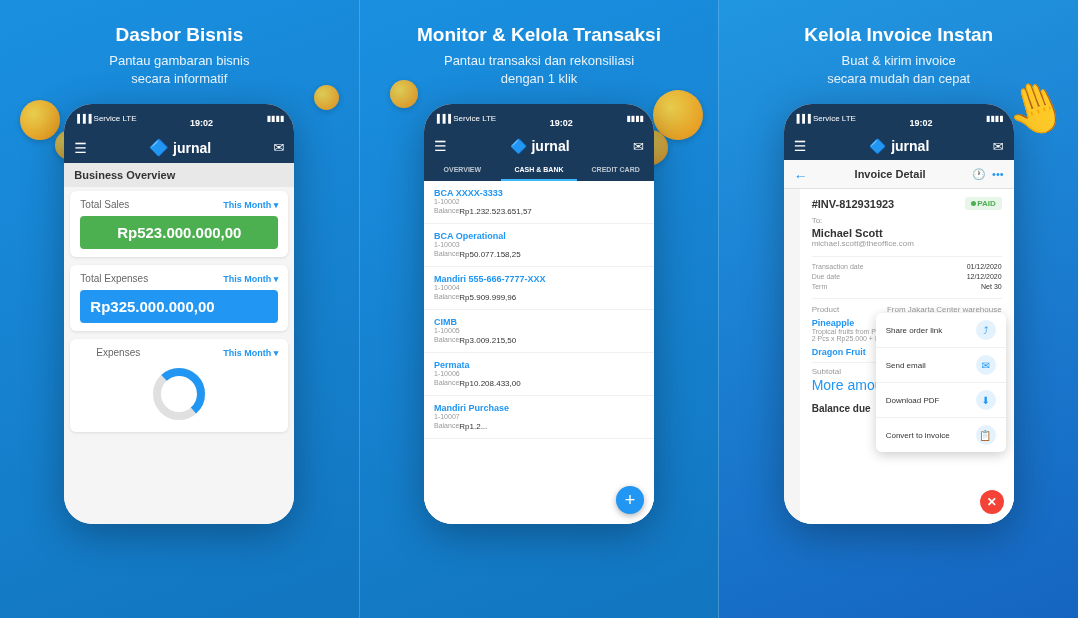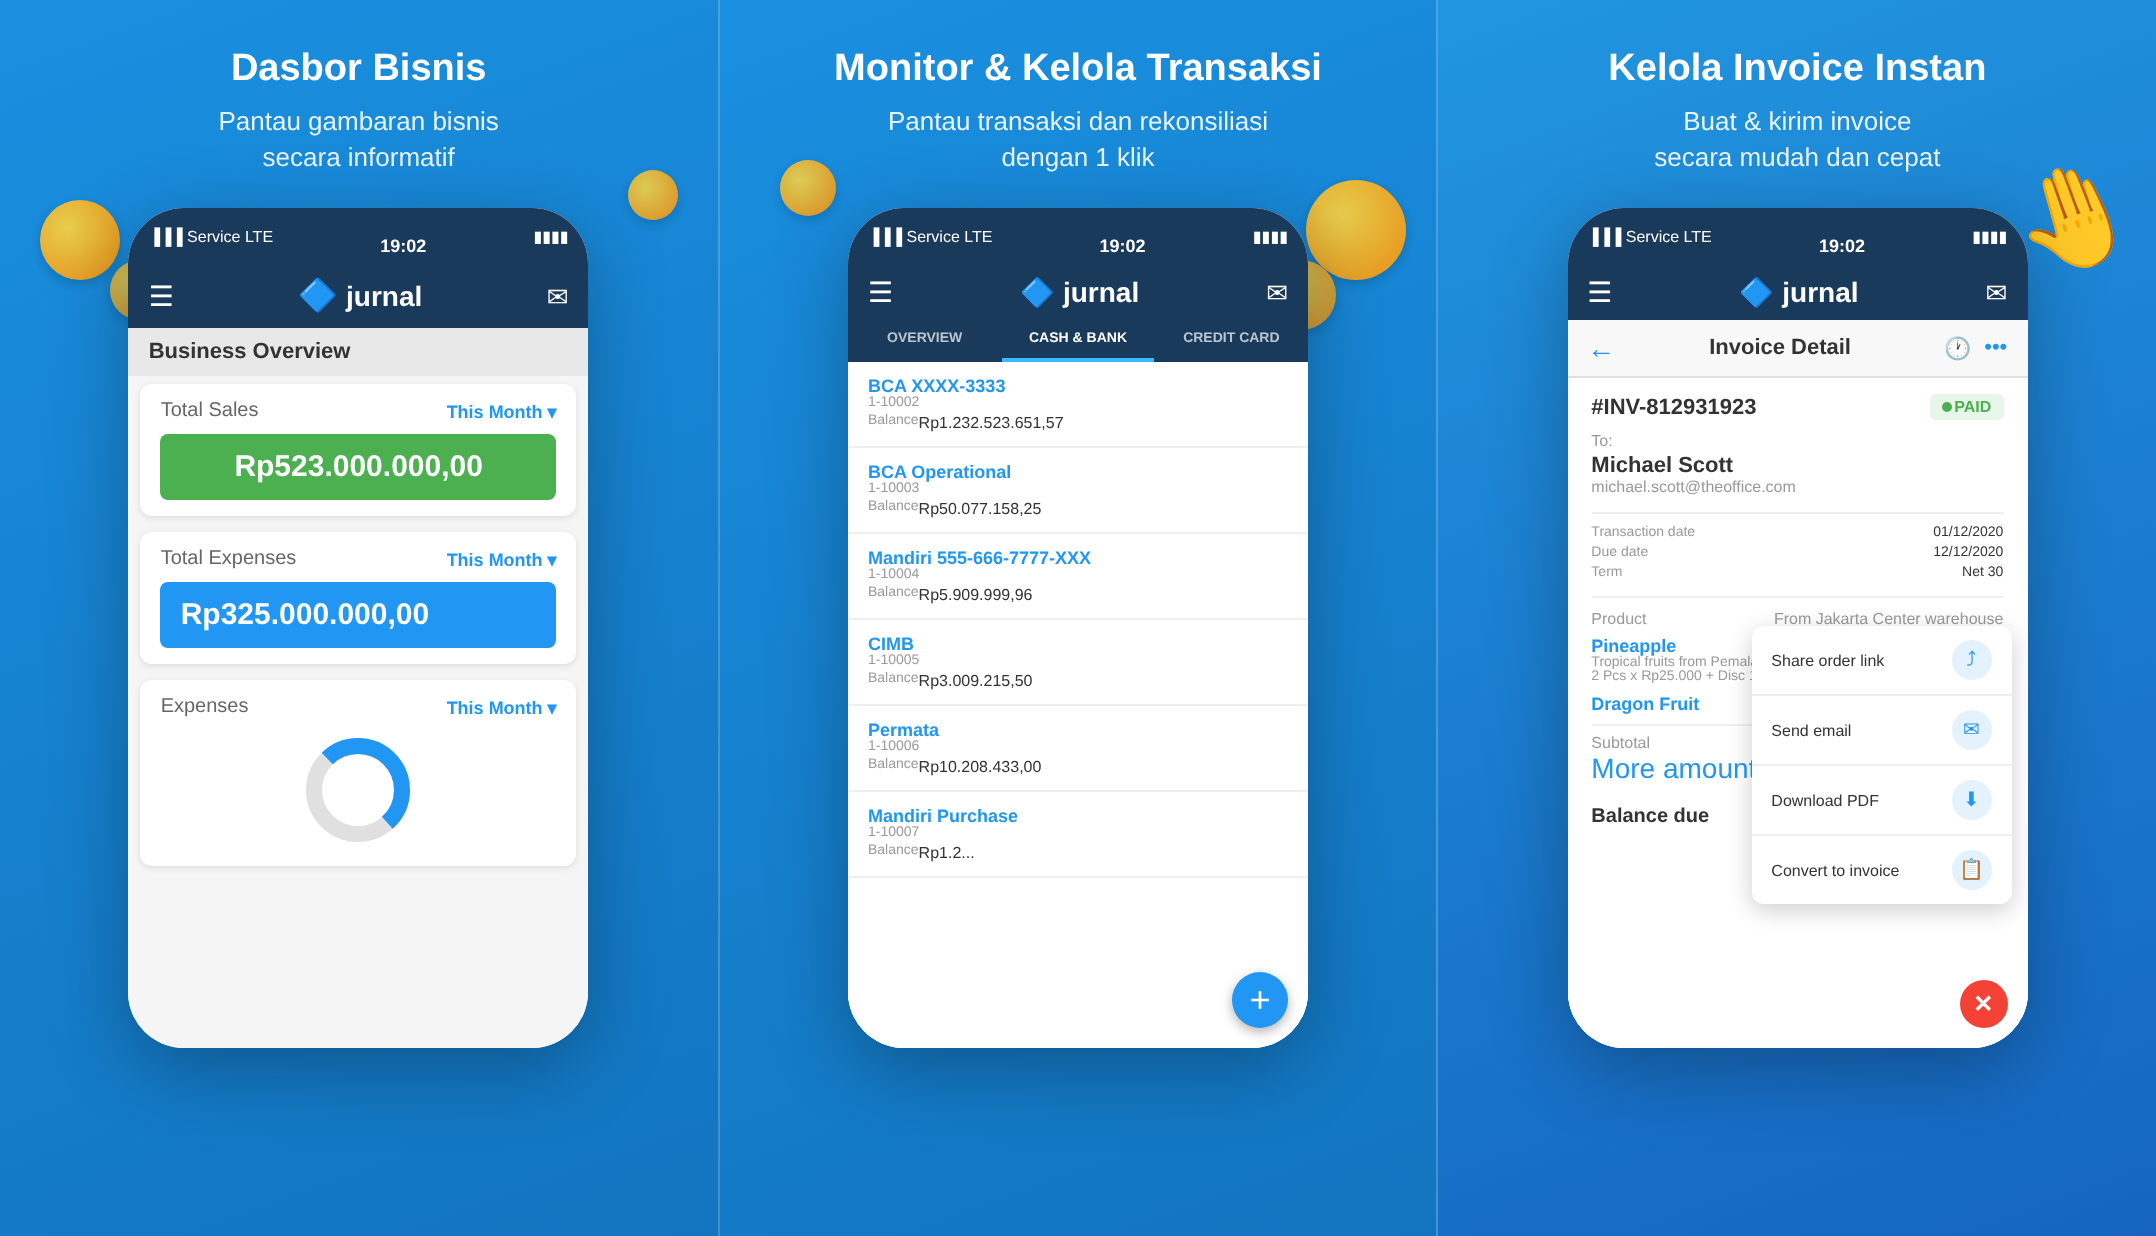--- a/index.html
+++ b/index.html
@@ -131,21 +131,21 @@
       font-weight: 700;
       text-align: left;
     }
     .card2 {
       background: #fff;
       margin: 4px 6px;
       border-radius: 6px;
       padding: 8px 10px;
       box-shadow: 0 1px 3px rgba(0,0,0,0.1);
     }
-    .expenses-label { font-size: 10px; color: #666; }
+    .expenses-label { font-size: 10px; color: #666; margin-left: 16px; }
     .expenses-header {
       display: flex;
       justify-content: space-between;
       align-items: center;
     }
     .donut-container {
       display: flex;
       justify-content: center;
       margin-top: 6px;
     }
@@ -208,21 +208,21 @@
       display: flex;
       align-items: center;
       gap: 8px;
       border-bottom: 1px solid #e0e0e0;
       flex-shrink: 0;
     }
     .invoice-title { font-size: 11px; font-weight: 600; color: #333; flex: 1; text-align: center; }
     .invoice-back { font-size: 14px; color: #2196F3; }
     .invoice-actions { font-size: 11px; color: #2196F3; display: flex; gap: 6px; }
 
-    .invoice-content { flex: 1; overflow: hidden; background: #fff; padding: 8px 12px; }
+    .invoice-content { flex: 1; overflow: hidden; background: #fff; padding: 8px 12px; margin-left: 16px; }
     .invoice-id-row { display: flex; justify-content: space-between; align-items: center; margin-bottom: 6px; }
     .invoice-id { font-size: 11px; font-weight: 700; color: #333; }
     .paid-badge {
       background: #e8f5e9;
       color: #4caf50;
       font-size: 8px;
       font-weight: 700;
       padding: 2px 6px;
       border-radius: 3px;
       display: flex;

